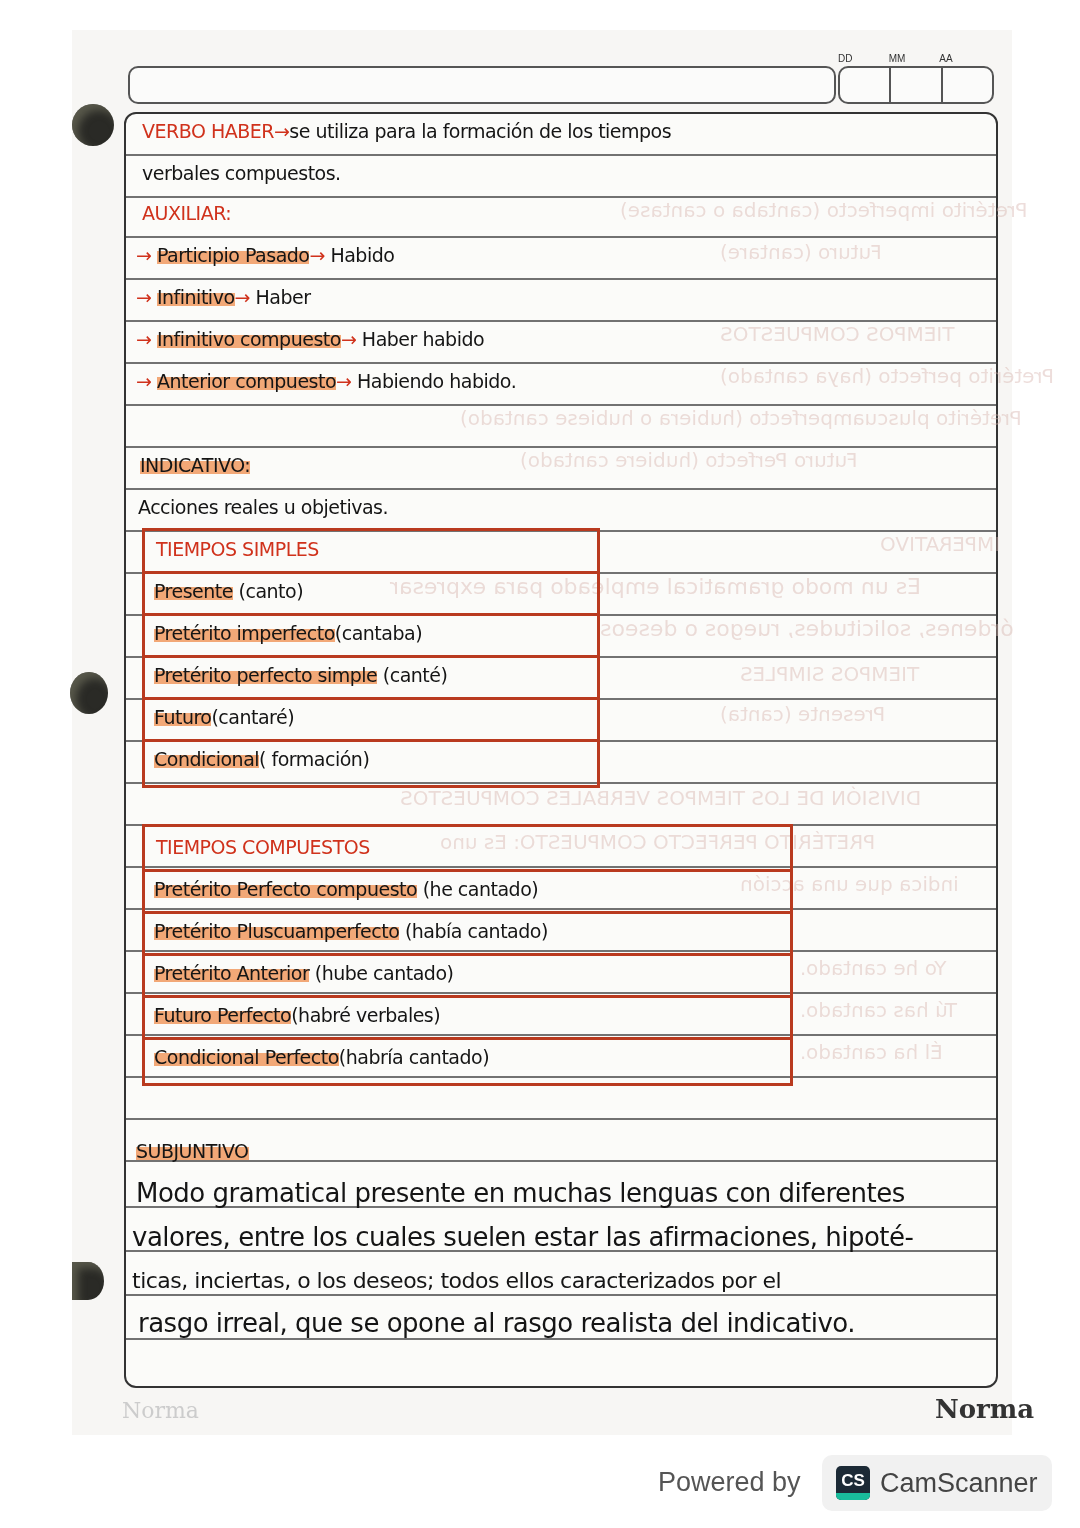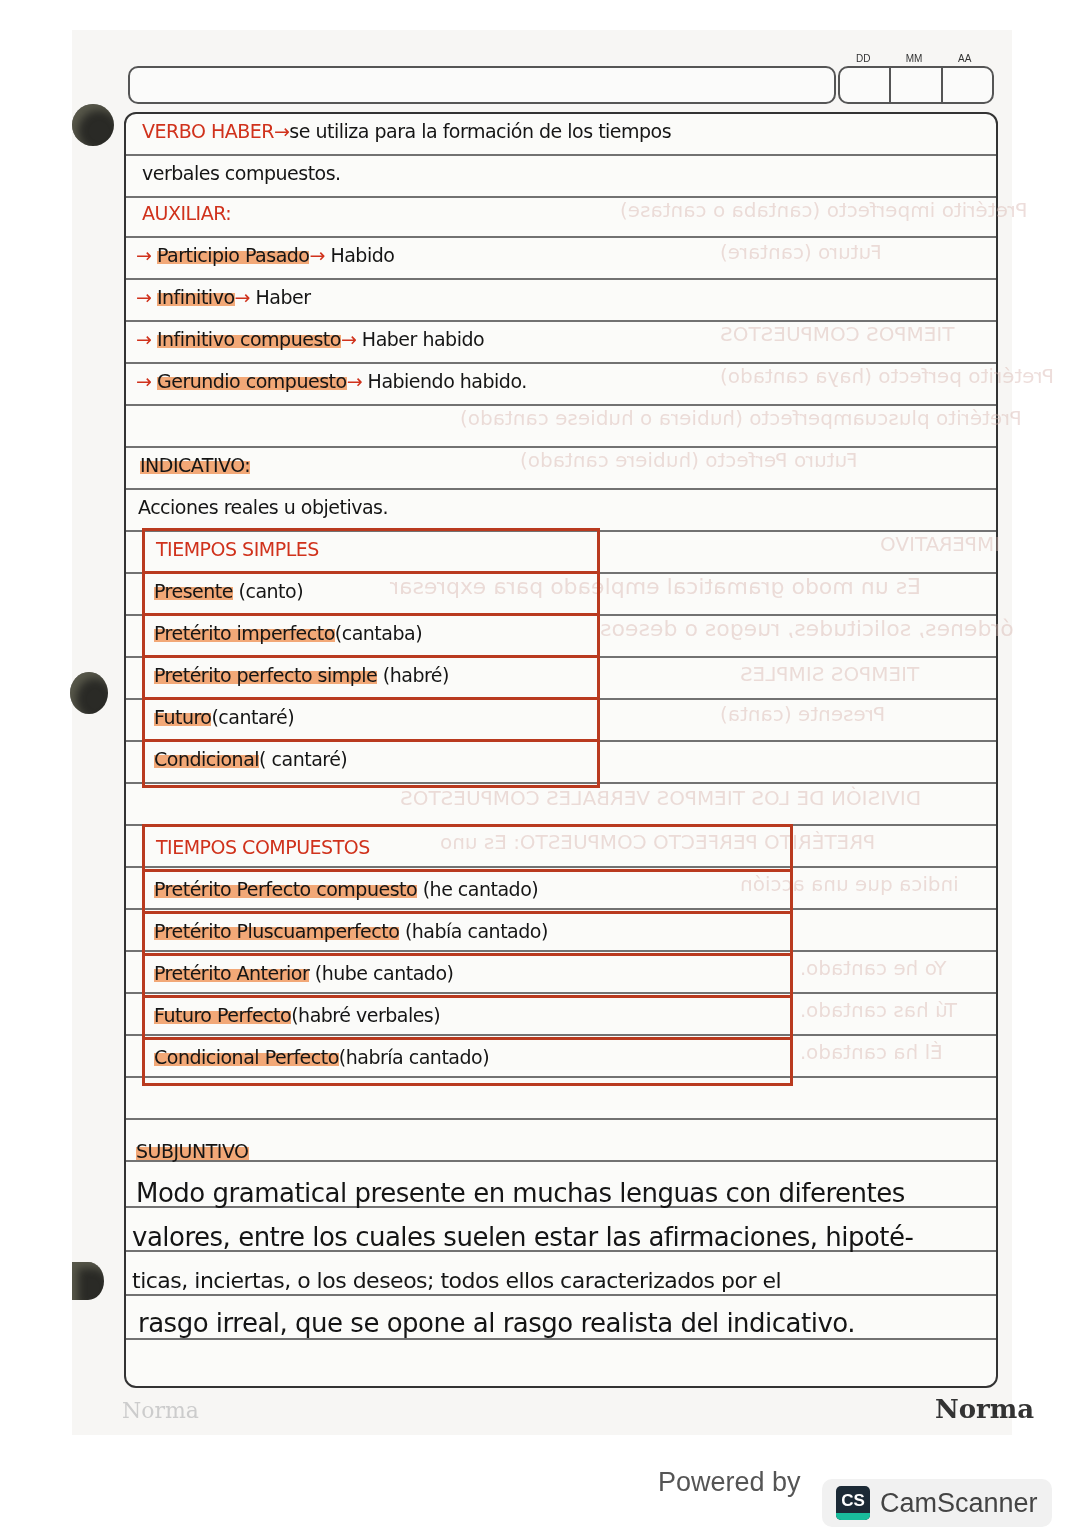--- a/index.html
+++ b/index.html
@@ -18,41 +18,41 @@
     border:2px solid #555; border-radius:10px; background:#fbfbfa;
   }
   .date-box {
     position:absolute; left:838px; top:66px; width:152px; height:34px;
     border:2px solid #555; border-radius:10px; display:flex; background:#fbfbfa;
   }
   .date-box .cell { flex:1; border-left:2px solid #555; }
   .date-box .cell:first-child { border-left:none; }
   .date-labels { position:absolute; top:53px; left:838px; width:152px; display:flex;
     font-size:10px; color:#333; font-family:"Liberation Sans", sans-serif; }
-  .date-labels span { flex:1; text-align:center; }
+  .date-labels span { flex:1; }
   .sheet {
     position:absolute; left:124px; top:112px; width:870px; height:1272px;
     border:2px solid #333; border-radius:12px; background:#fbfbf9;
   }
   .line { position:absolute; left:0; height:2px; background:#444; opacity:0.75; }
   .txt {
     position:absolute; white-space:nowrap; font-size:19px; line-height:34px;
     font-family: "DejaVu Sans", sans-serif; letter-spacing:-0.5px; color:#151515;
   }
   .red { color:#d0321c; font-weight:normal; }
   .hl { background: linear-gradient(to bottom, transparent 30%, #f2a877 30%, #f2a877 92%, transparent 92%); }
   .arrow { color:#d0321c; }
   .tbl { position:absolute; border:3px solid #b93a1f; }
   .tbl .row { position:absolute; left:0; right:0; height:3px; background:#b93a1f; }
   .ghost { position:absolute; color:#d8b6b0; opacity:0.45; font-size:26px; white-space:nowrap; transform:scaleX(-1); }
   .footer-brand { position:absolute; left:935px; top:1394px; font-size:26px; color:#333; font-family:"DejaVu Serif", serif; font-weight:bold; }
   .footer-brand-faint { position:absolute; left:122px; top:1398px; font-size:22px; color:#ccc; font-family:"DejaVu Serif", serif; }
   .powered { position:absolute; left:658px; top:1467px; font-size:27px; color:#555; font-family:"Liberation Sans", sans-serif; }
-  .cs-badge { position:absolute; left:822px; top:1455px; width:230px; height:48px; border-radius:10px; background:#f1f1f1;
-    display:flex; align-items:center;margin-top:24px; }
+  .cs-badge { position:absolute; left:822px; top:1455px; width:230px; height:56px; border-radius:10px; background:#f1f1f1;
+    display:flex; align-items:center; }
   .cs-logo { width:34px; height:34px; margin-left:14px; border-radius:5px; background:#1c2a36; position:relative; overflow:hidden;
     color:#fff; font-weight:bold; font-size:17px; font-family:"Liberation Sans", sans-serif; text-align:center; line-height:30px; }
   .cs-logo::after { content:""; position:absolute; left:0; right:0; bottom:0; height:7px; background:#19bc9c; }
   .cs-name { margin-left:10px; font-size:27px; color:#444; font-family:"Liberation Sans", sans-serif; }
 </style>
 </head>
 <body>
 
 <div class="page"></div>
 
@@ -131,41 +131,41 @@
 <div class="txt" style="left:136px;top:238px;text-align:center;">
   <span class="arrow">→ </span><span class="hl">Participio Pasado</span><span class="arrow">→ </span><span>Habido</span>
 </div>
 <div class="txt" style="left:136px;top:280px;">
   <span class="arrow">→ </span><span class="hl">Infinitivo</span><span class="arrow">→ </span><span>Haber</span>
 </div>
 <div class="txt" style="left:136px;top:322px;">
   <span class="arrow">→ </span><span class="hl">Infinitivo compuesto</span><span class="arrow">→ </span><span>Haber habido</span>
 </div>
 <div class="txt" style="left:136px;top:364px;">
-  <span class="arrow">→ </span><span class="hl">Gerundio compuesto</span><span class="arrow">→ </span><span>Habiendo habido.</span>
+  <span class="arrow">→ </span><span class="hl">Anterior compuesto</span><span class="arrow">→ </span><span>Habiendo habido.</span>
 </div>
 
 <div class="txt" style="left:140px;top:448px;">
   <span class="hl">INDICATIVO:</span>
 </div>
 <div class="txt" style="left:138px;top:490px;">Acciones reales u objetivas.</div>
 
 <div class="tbl" style="left:142px;top:528px;width:452px;height:254px;">
   <div class="row" style="top:40px;"></div>
   <div class="row" style="top:82px;"></div>
   <div class="row" style="top:124px;"></div>
   <div class="row" style="top:166px;"></div>
   <div class="row" style="top:208px;"></div>
 </div>
 <div class="txt red" style="left:156px;top:532px;">TIEMPOS SIMPLES</div>
 <div class="txt" style="left:154px;top:574px;text-align:center;"><span class="hl">Presente</span> <span>(canto)</span></div>
 <div class="txt" style="left:154px;top:616px;"><span class="hl">Pretérito imperfecto</span><span>(cantaba)</span></div>
-<div class="txt" style="left:154px;top:658px;"><span class="hl">Pretérito perfecto simple</span> <span>(habré)</span></div>
+<div class="txt" style="left:154px;top:658px;"><span class="hl">Pretérito perfecto simple</span> <span>(canté)</span></div>
 <div class="txt" style="left:154px;top:700px;"><span class="hl">Futuro</span><span>(cantaré)</span></div>
-<div class="txt" style="left:154px;top:742px;"><span class="hl">Condicional</span><span>( cantaré)</span></div>
+<div class="txt" style="left:154px;top:742px;"><span class="hl">Condicional</span><span>( formación)</span></div>
 
 <div class="tbl" style="left:142px;top:824px;width:645px;height:256px;">
   <div class="row" style="top:42px;"></div>
   <div class="row" style="top:84px;"></div>
   <div class="row" style="top:126px;"></div>
   <div class="row" style="top:168px;"></div>
   <div class="row" style="top:210px;"></div>
 </div>
 <div class="txt red" style="left:156px;top:830px;">TIEMPOS COMPUESTOS</div>
 <div class="txt" style="left:154px;top:872px;"><span class="hl">Pretérito Perfecto compuesto</span> <span>(he cantado)</span></div>

